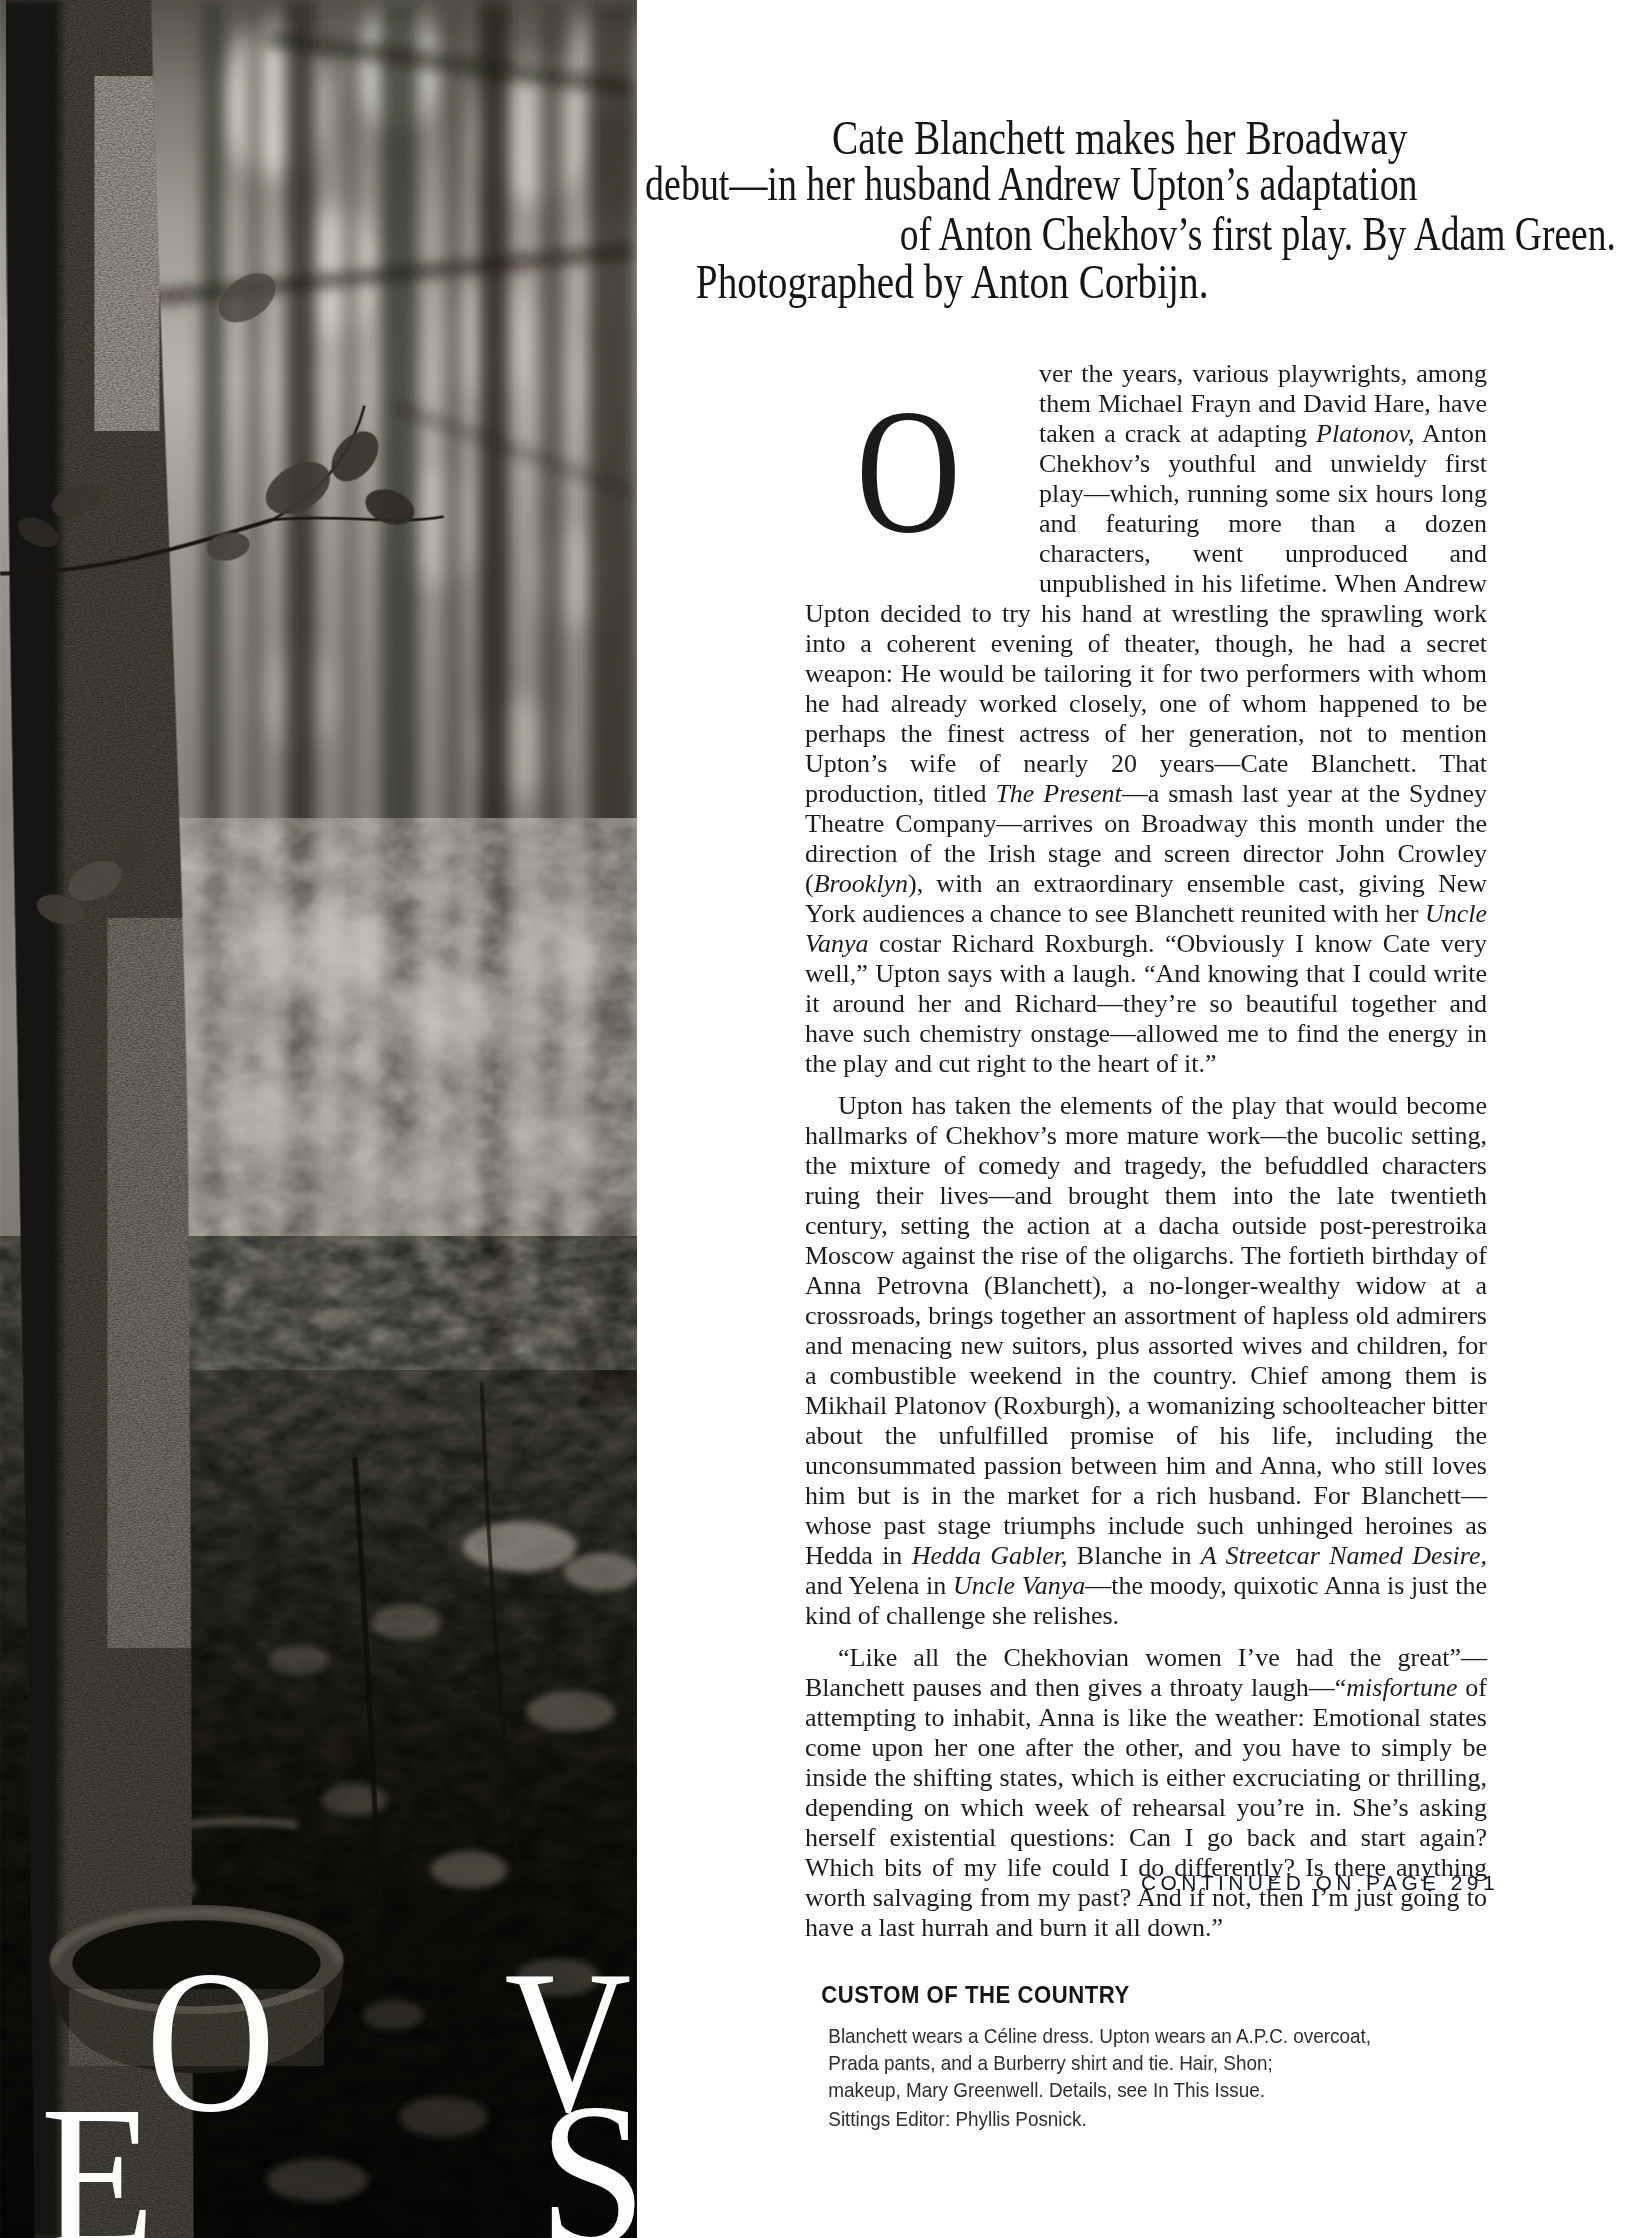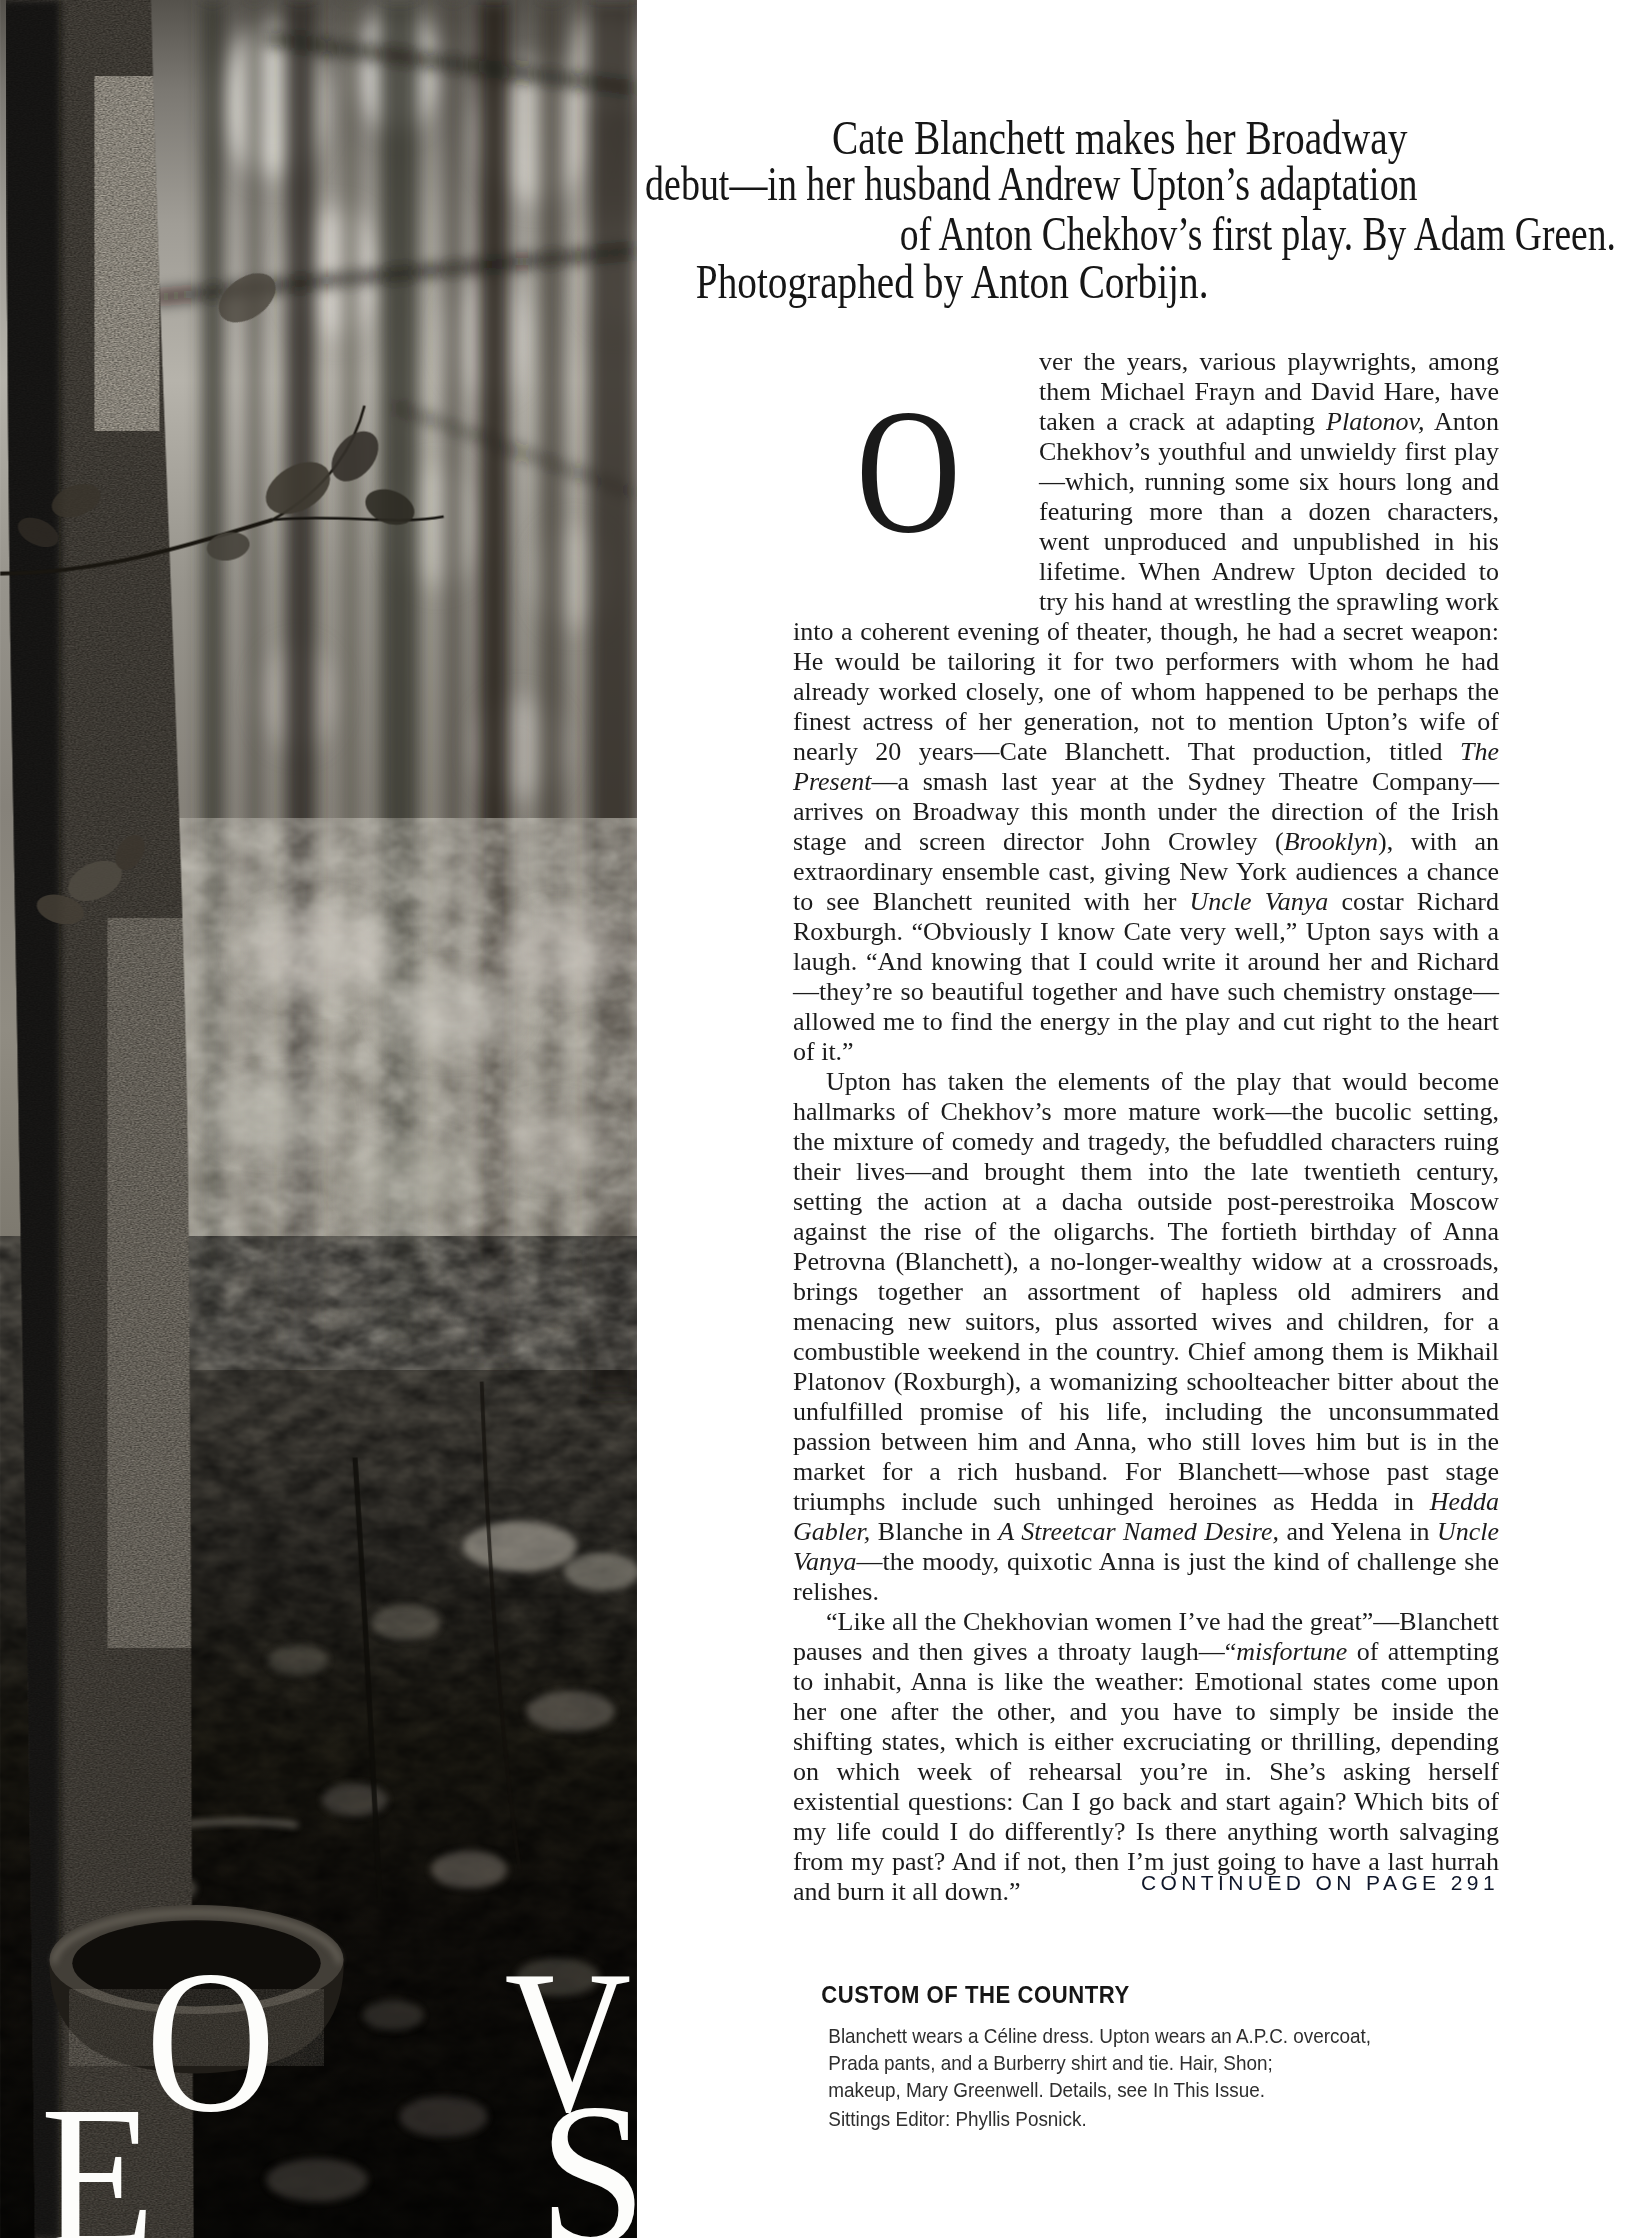--- a/index.html
+++ b/index.html
@@ -15,21 +15,21 @@
     font-family:"Liberation Serif",serif;
     fill:#161616;
     font-size:78px;
   }
   
   .article{
     position:absolute;left:793px;top:347px;width:706px;
     font-size:26px;line-height:30px;color:#1c1c1c;
     text-align:justify;
   }
-  .article p{margin:0;padding:0;}
+  .article p{margin:12px;padding:0;}
   .article p + p{text-indent:33px;font-family:Liberation Serif, serif;}
   .article em{font-style:italic;}
   .dropcap-float{float:left;width:246px;height:248px;}
   .dropcap-glyph{
     display:block;height:248px;line-height:248px;
     margin-left:63px;
     font-size:177px;color:#1a1a1a;
     transform:scaleX(0.82);transform-origin:left center;
     font-family:"Liberation Serif",serif;
   }

